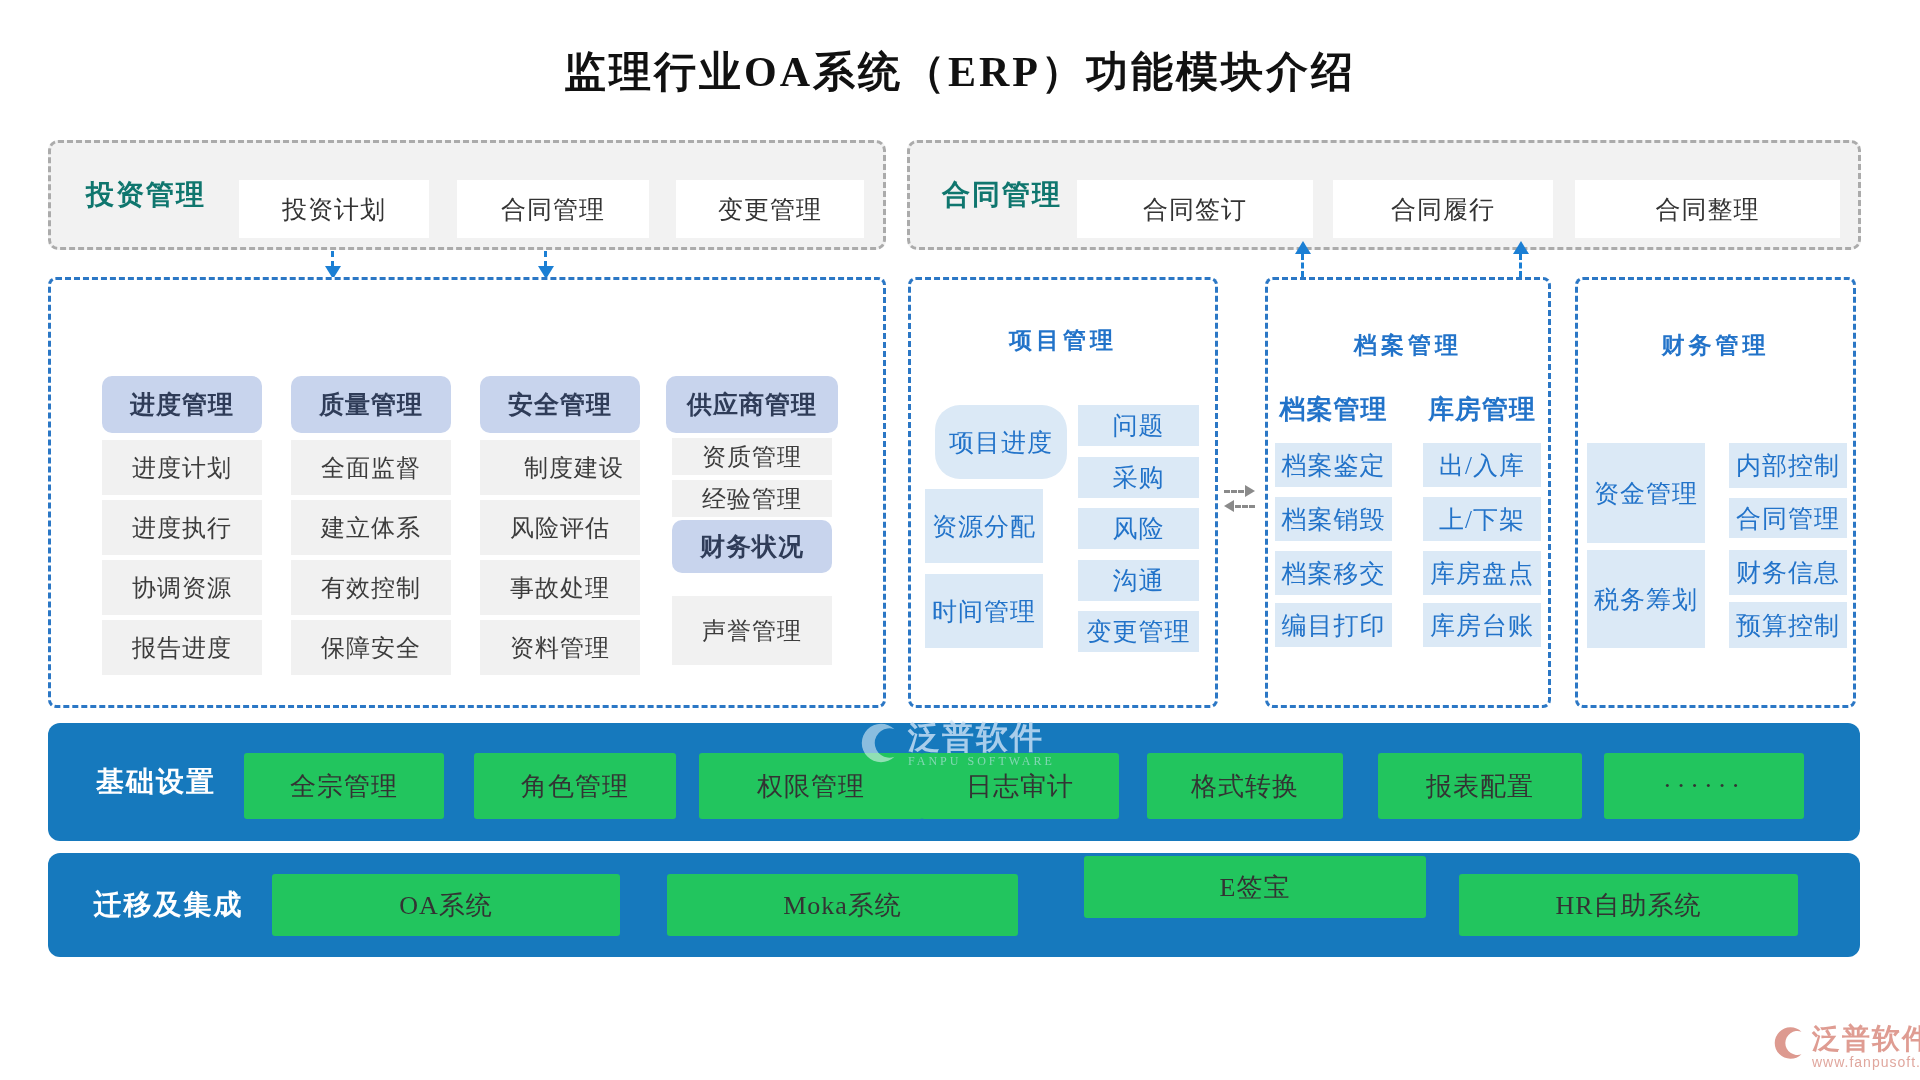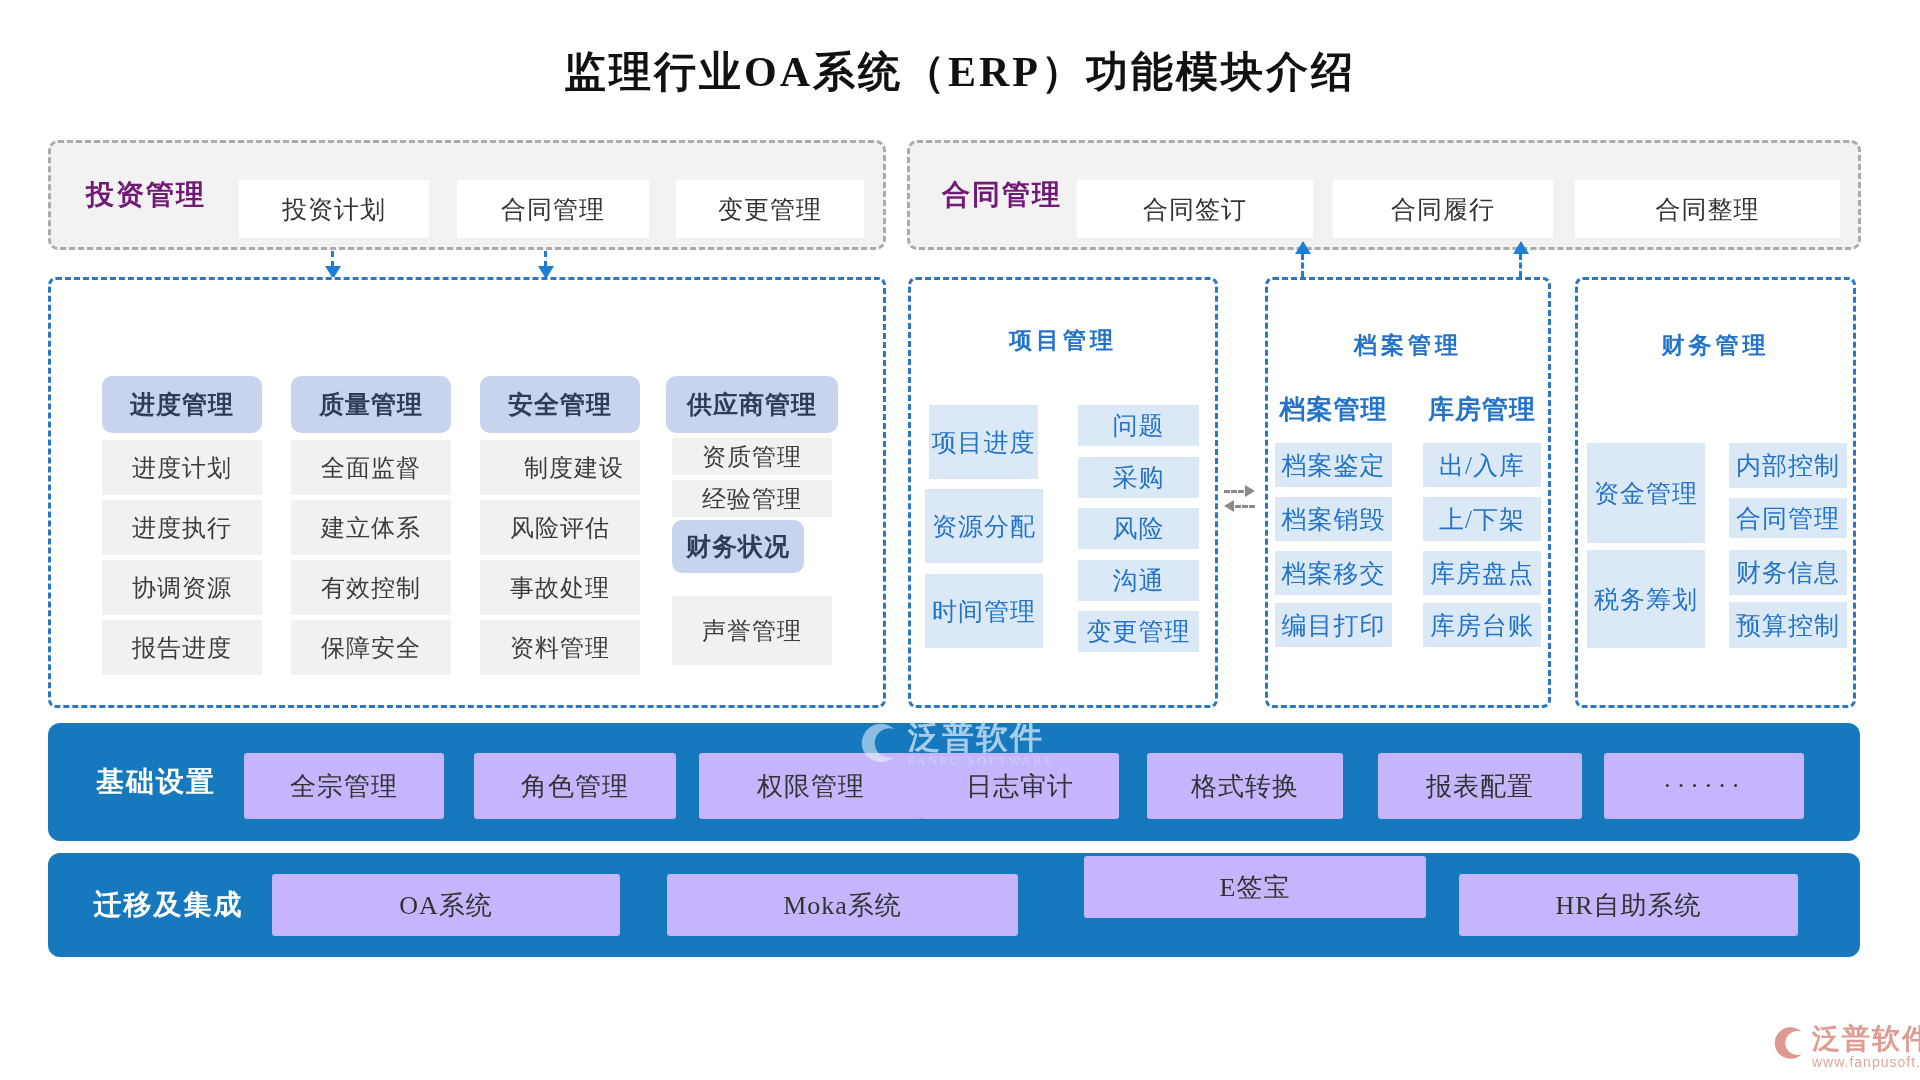--- a/index.html
+++ b/index.html
@@ -4,31 +4,31 @@
 <style>
   html,body{margin:0;padding:0;}
   body{
     width:1920px;height:1080px;background:#ffffff;position:relative;overflow:hidden;
     font-family:"Liberation Serif","DejaVu Serif",serif;
   }
   .abs{position:absolute;box-sizing:border-box;}
   .c{position:absolute;box-sizing:border-box;display:flex;align-items:center;justify-content:center;text-align:center;}
   .page-title{left:0;top:44px;width:1920px;text-align:center;font-size:42px;font-weight:bold;color:#111;letter-spacing:3px;}
   .top-group{top:140px;height:110px;background:#f2f2f2;border:3px dashed #ababab;border-radius:10px;}
-  .group-label{font-size:28px;font-weight:bold;color:#701a75;letter-spacing:2px;}
+  .group-label{font-size:28px;font-weight:bold;color:#0f766e;letter-spacing:2px;}
   .white-btn{background:#ffffff;color:#333333;font-size:25px;height:58px;top:37px;letter-spacing:1px;}
   .blue-box{border:3px dashed #2b77c5;border-radius:8px;background:#ffffff;}
   .box-title{color:#2273c9;font-weight:bold;font-size:23px;letter-spacing:4px;text-align:center;}
   .chip-head{background:#c8d4ed;border-radius:10px;color:#2f3c58;font-weight:bold;font-size:25px;letter-spacing:1px;}
   .chip-gray{background:#f1f1f1;color:#3c3c3c;font-size:24px;letter-spacing:1px;}
   .chip-lblue{background:#dbe9f6;color:#2273c9;font-size:25px;letter-spacing:1px;}
   .sub-head{color:#2273c9;font-weight:bold;font-size:26px;letter-spacing:1px;}
   .bar{left:48px;width:1812px;background:#1679bd;border-radius:12px;}
   .bar-label{color:#ffffff;font-size:28px;font-weight:bold;letter-spacing:2px;}
-  .bar-btn{background:#c4b5fd;color:#333333;font-size:26px;border-radius:3px;letter-spacing:1px;}
+  .bar-btn{background:#22c55e;color:#333333;font-size:26px;border-radius:3px;letter-spacing:1px;}
   
   .vline-blue{position:absolute;width:0;border-left:3px dashed #1b7fd4;}
   .tri-down{position:absolute;width:0;height:0;border-left:8px solid transparent;border-right:8px solid transparent;border-top:13px solid #1b7fd4;}
   .tri-up{position:absolute;width:0;height:0;border-left:8px solid transparent;border-right:8px solid transparent;border-bottom:13px solid #1b7fd4;}
   .hline-gray{position:absolute;height:0;border-top:3px dashed #8a8a8a;}
   .tri-right{position:absolute;width:0;height:0;border-top:6px solid transparent;border-bottom:6px solid transparent;border-left:10px solid #8a8a8a;}
   .tri-left{position:absolute;width:0;height:0;border-top:6px solid transparent;border-bottom:6px solid transparent;border-right:10px solid #8a8a8a;}
   
   .wm-center{left:856px;top:720px;display:flex;align-items:flex-start;gap:8px;}
   .wm-center .wm-cn{font-size:32px;font-weight:bold;color:rgba(210,230,247,0.78);letter-spacing:2px;line-height:34px;}
@@ -90,27 +90,27 @@
 
   <div class="c chip-head" style="left:429px;top:96px;width:160px;height:57px;">安全管理</div>
   <div class="c chip-gray" style="left:429px;top:160px;width:160px;height:55px;padding-left:28px;">制度建设</div>
   <div class="c chip-gray" style="left:429px;top:220px;width:160px;height:55px;">风险评估</div>
   <div class="c chip-gray" style="left:429px;top:280px;width:160px;height:55px;">事故处理</div>
   <div class="c chip-gray" style="left:429px;top:340px;width:160px;height:55px;">资料管理</div>
 
   <div class="c chip-head" style="left:615px;top:96px;width:172px;height:57px;">供应商管理</div>
   <div class="c chip-gray" style="left:621px;top:158px;width:160px;height:37px;">资质管理</div>
   <div class="c chip-gray" style="left:621px;top:200px;width:160px;height:37px;">经验管理</div>
-  <div class="c chip-head" style="left:621px;top:240px;width:132px;height:53px;">财务状况</div>
+  <div class="c chip-head" style="left:621px;top:240px;width:160px;height:53px;">财务状况</div>
   <div class="c chip-gray" style="left:621px;top:316px;width:160px;height:69px;">声誉管理</div>
 </div>
 
 <div class="abs blue-box" style="left:908px;top:277px;width:310px;height:431px;">
   <div class="c box-title" style="left:0;top:40px;width:100%;height:40px;">项目管理</div>
-  <div class="c chip-lblue" style="left:18px;top:125px;width:109px;height:74px;">项目进度</div>
+  <div class="c chip-lblue" style="left:24px;top:125px;width:132px;height:74px;border-radius:25px;">项目进度</div>
   <div class="c chip-lblue" style="left:14px;top:209px;width:118px;height:74px;">资源分配</div>
   <div class="c chip-lblue" style="left:14px;top:294px;width:118px;height:74px;">时间管理</div>
   <div class="c chip-lblue" style="left:167px;top:125px;width:121px;height:41px;">问题</div>
   <div class="c chip-lblue" style="left:167px;top:177px;width:121px;height:41px;">采购</div>
   <div class="c chip-lblue" style="left:167px;top:228px;width:121px;height:41px;">风险</div>
   <div class="c chip-lblue" style="left:167px;top:280px;width:121px;height:41px;">沟通</div>
   <div class="c chip-lblue" style="left:167px;top:331px;width:121px;height:41px;">变更管理</div>
 </div>
 
 <div>

